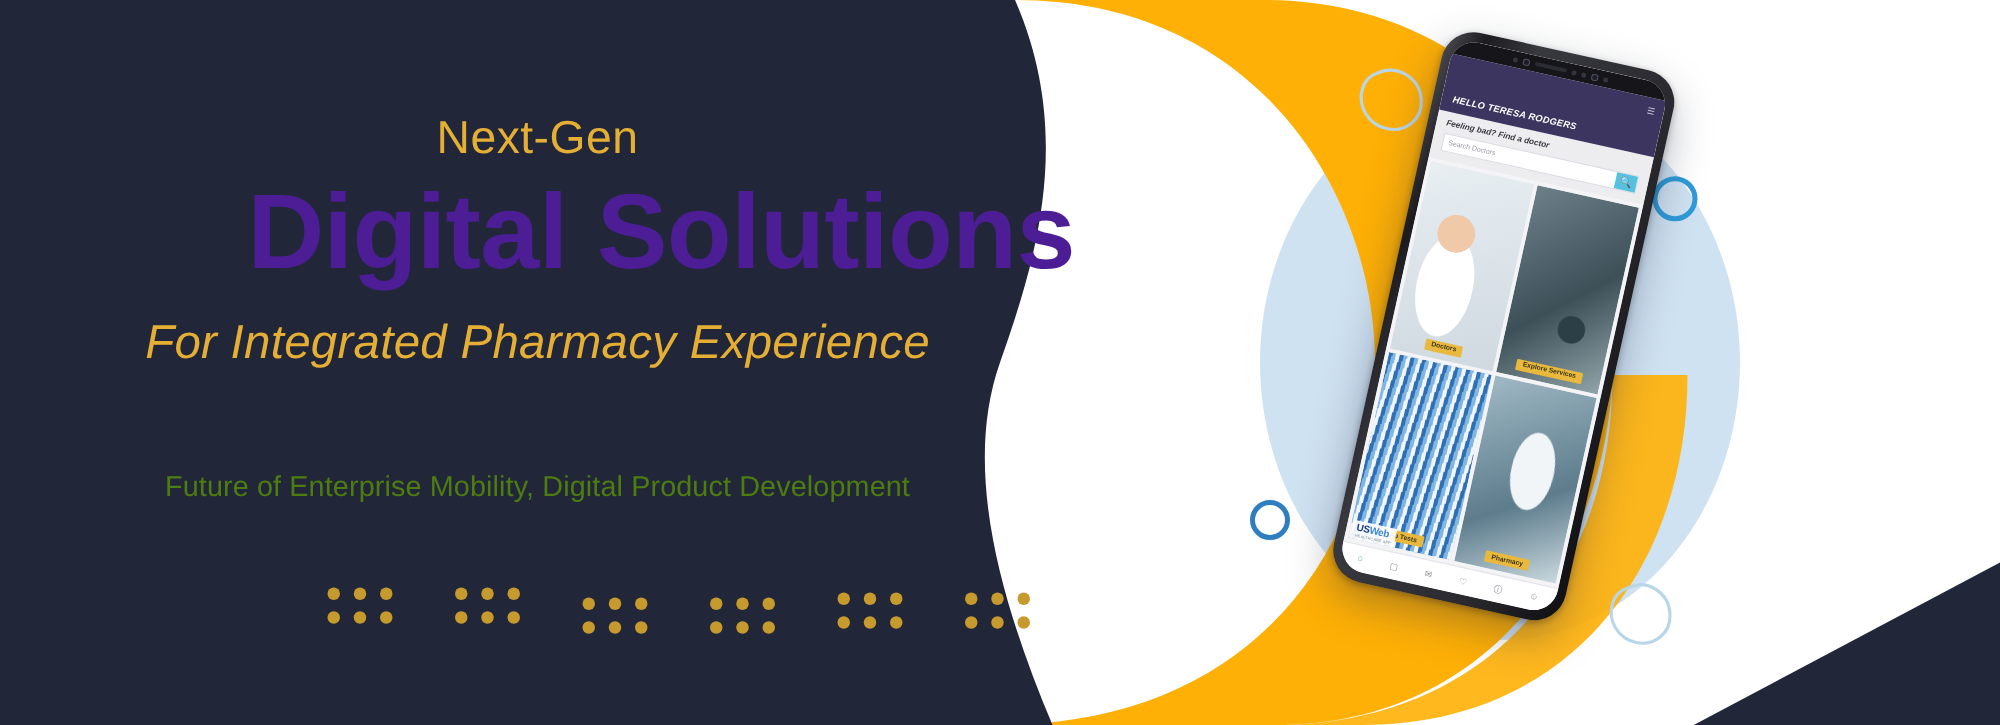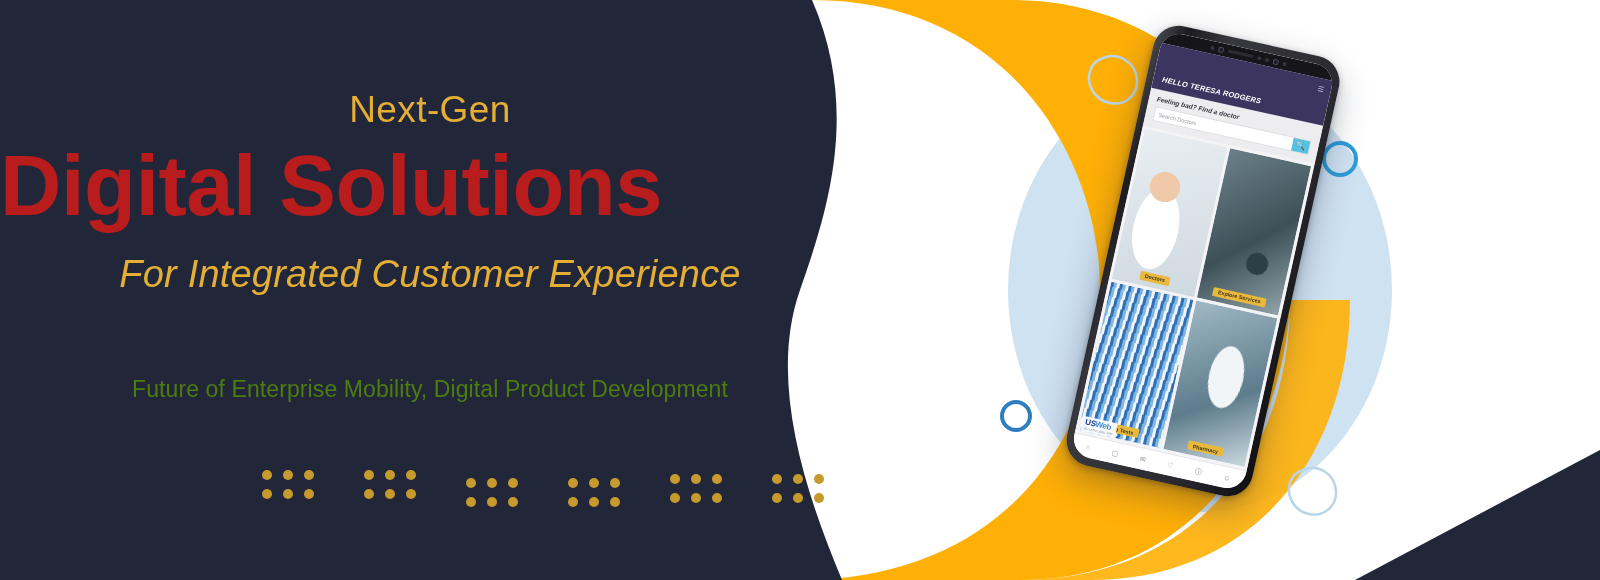--- a/index.html
+++ b/index.html
@@ -27,24 +27,24 @@
   }
   .eyebrow {
     position:absolute; top:88px; left:0; width:860px;
     text-align:center;
     font-size:37px;
     color:#e5ae34;
     letter-spacing:.4px;
   }
   .headline {
     position:absolute; top:140px; left:0; width:860px;
-    text-align:left;
+    text-align:right;
     font-size:85px;
     font-weight:bold;
-    color:#b91c1c;
+    color:#4c1d95;
     letter-spacing:-.5px;
     line-height:1.05;
   }
   .subhead {
     position:absolute; top:252px; left:0; width:860px;
     text-align:center;
     font-size:38px;
     font-style:italic;
     color:#e5ae34;
     letter-spacing:.2px;
@@ -274,21 +274,21 @@
     <path d="M 1303 470 C 1318 463 1335 474 1336 491 C 1337 507 1323 517 1309 514
              C 1294 511 1286 496 1290 483 C 1292 475 1297 472 1303 470 Z" fill="none" stroke="#b9d6e8" stroke-width="2.5"></path>
   </svg>
 
   <div class="ring" style="left:1322px; top:141px; width:36px; height:36px; border:4px solid #2f9bd8;"></div>
   <div class="ring" style="left:1000px; top:400px; width:32px; height:32px; border:4px solid #2f7fc0;"></div>
 
   <div class="copy">
     <div class="eyebrow">Next-Gen</div>
     <div class="headline">Digital Solutions</div>
-    <div class="subhead">For Integrated Customer Experience</div>
+    <div class="subhead">For Integrated Pharmacy Experience</div>
     <div class="tagline">Future of Enterprise Mobility, Digital Product Development</div>
   </div>
 
   <div class="dot-row">
     <div class="dot-group">
       <span class="dot"></span>
       <span class="dot"></span>
       <span class="dot"></span>
       <span class="dot"></span>
       <span class="dot"></span>

